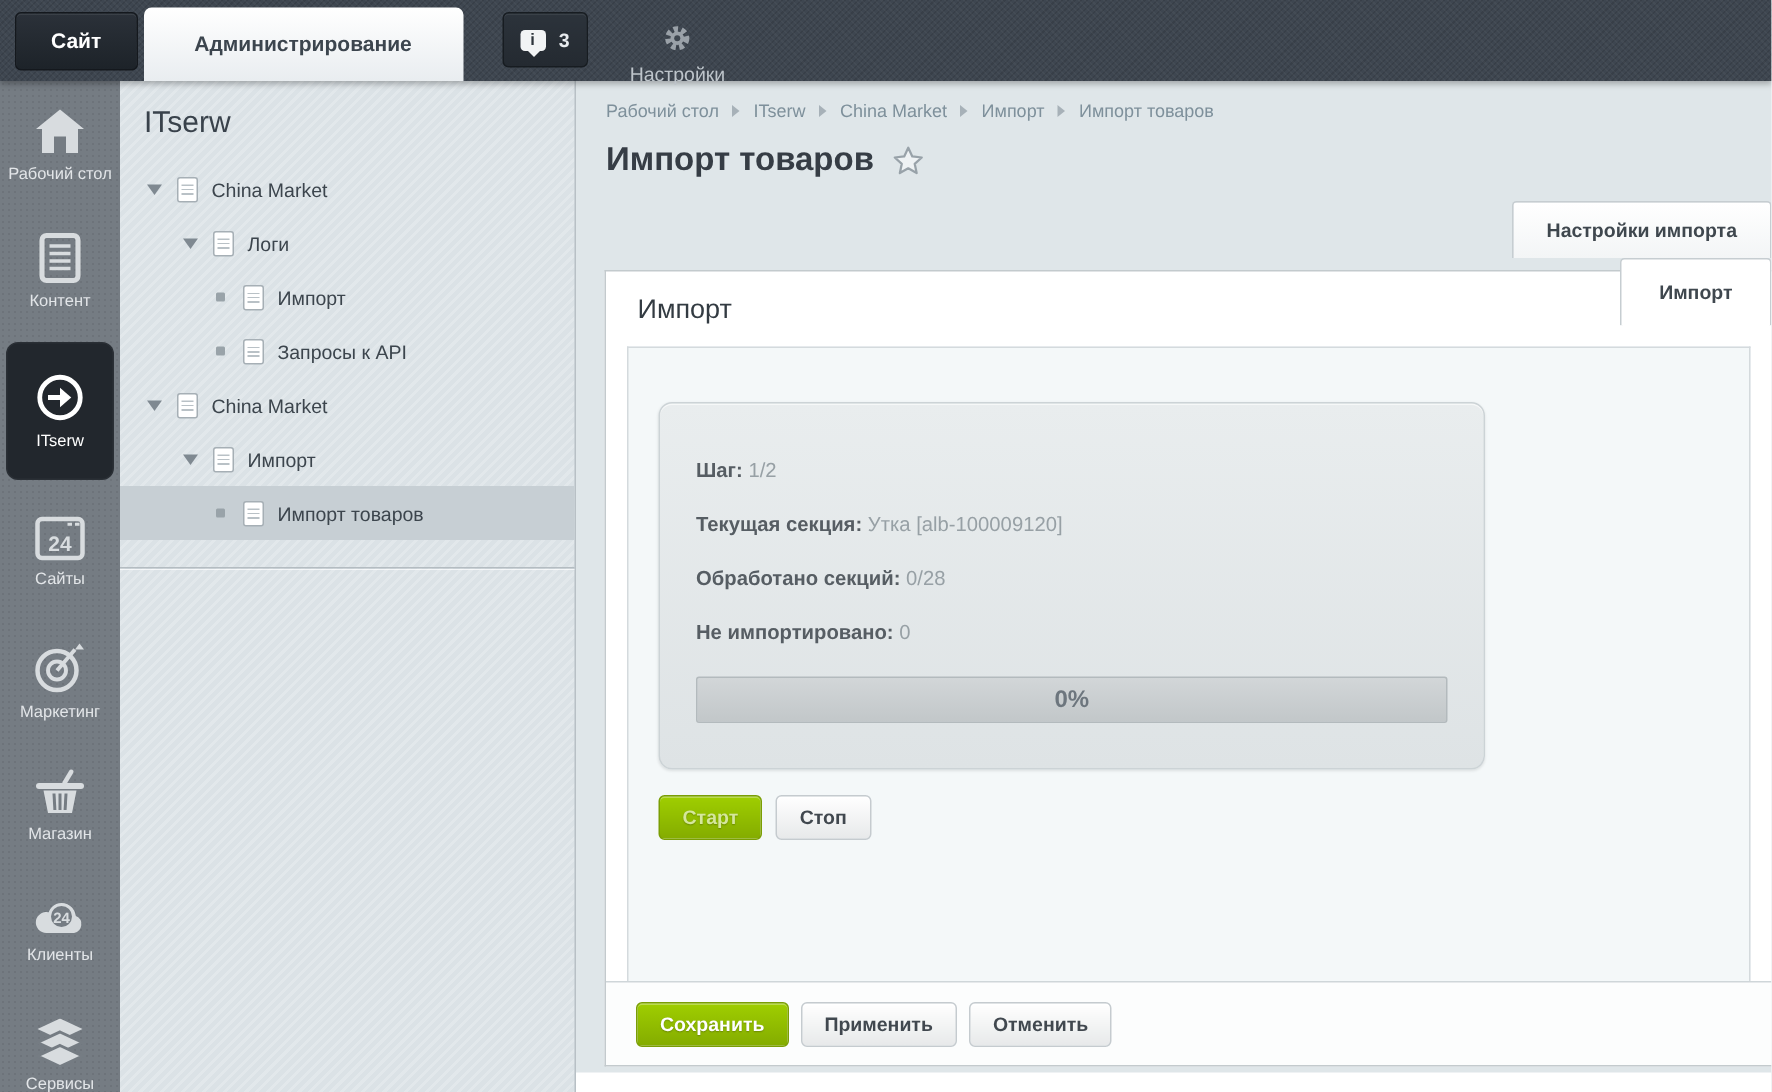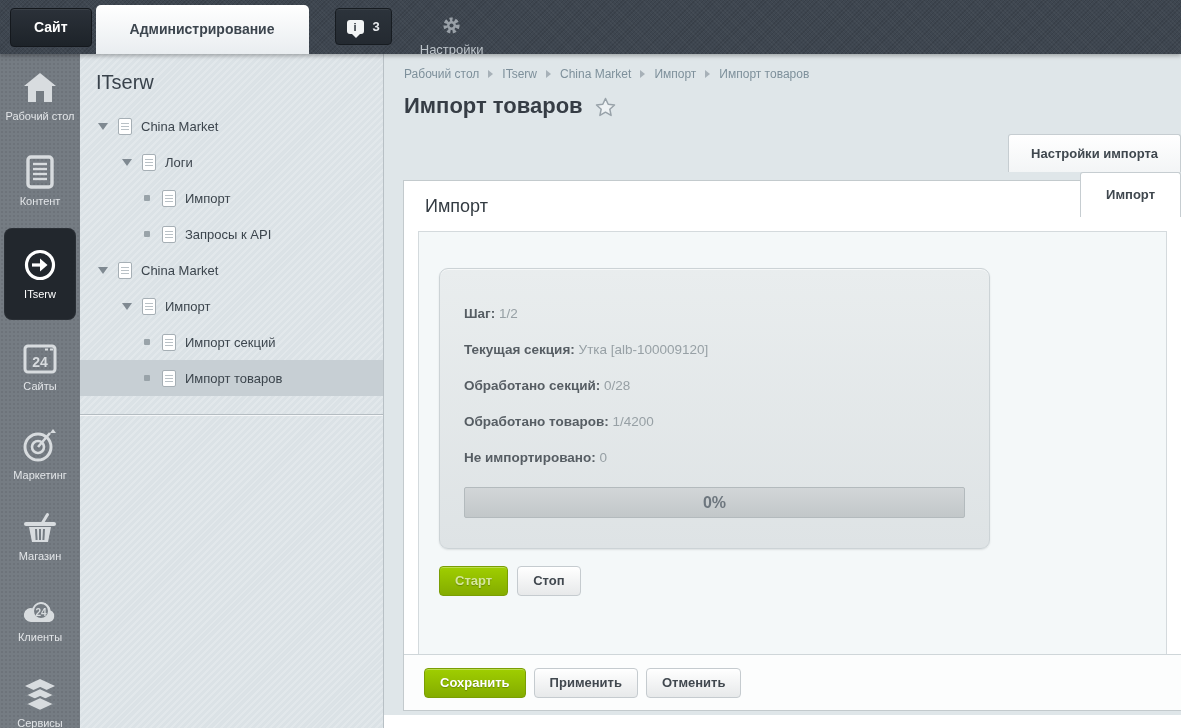--- a/index.html
+++ b/index.html
@@ -286,27 +286,20 @@
         </span>
       <span class="doc"></span>
       <span class="tree-label">China Market</span>
     </div>
     <div class="tree-row lvl2">
       <span class="tw">
           <span class="arrow-down"></span>
         </span>
       <span class="doc"></span>
       <span class="tree-label">Импорт</span>
-    </div>
-    <div class="tree-row lvl3">
-      <span class="tw">
-          <span class="bullet"></span>
-        </span>
-      <span class="doc"></span>
-      <span class="tree-label">Импорт секций</span>
     </div>
     <div class="tree-row lvl3 selected">
       <span class="tw">
           <span class="bullet"></span>
         </span>
       <span class="doc"></span>
       <span class="tree-label">Импорт товаров</span>
     </div>
     <div class="tree-divider"></div>
   </aside>
@@ -347,24 +340,20 @@
           </div>
           <div class="status-row">
             <b>Текущая секция:</b>
             <span class="val">Утка [alb-100009120]</span>
           </div>
           <div class="status-row">
             <b>Обработано секций:</b>
             <span class="val">0/28</span>
           </div>
           <div class="status-row">
-            <b>Обработано товаров:</b>
-            <span class="val">1/4200</span>
-          </div>
-          <div class="status-row">
             <b>Не импортировано:</b>
             <span class="val">0</span>
           </div>
           <div class="progress">0%</div>
         </div>
 
         <div class="run-btns">
           <div class="btn btn-green disabled">Старт</div>
           <div class="btn btn-light">Стоп</div>
         </div>

